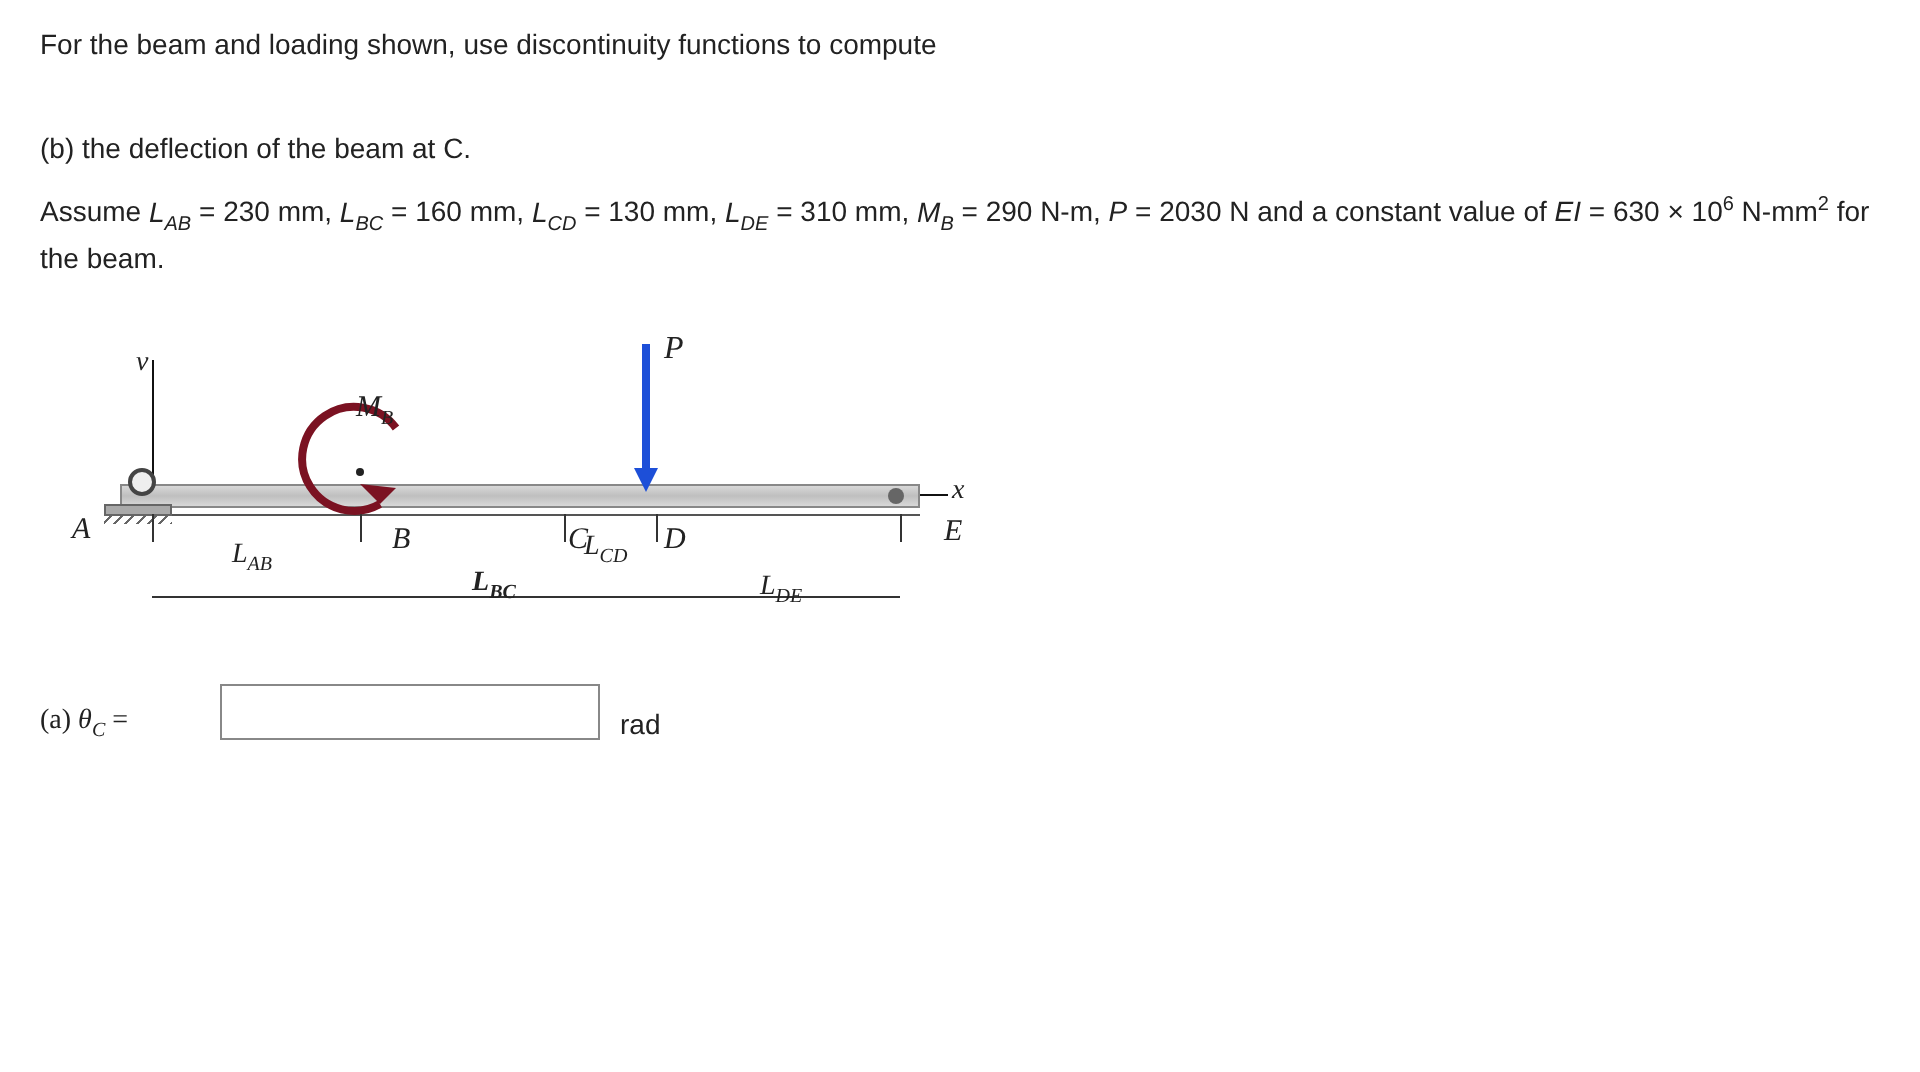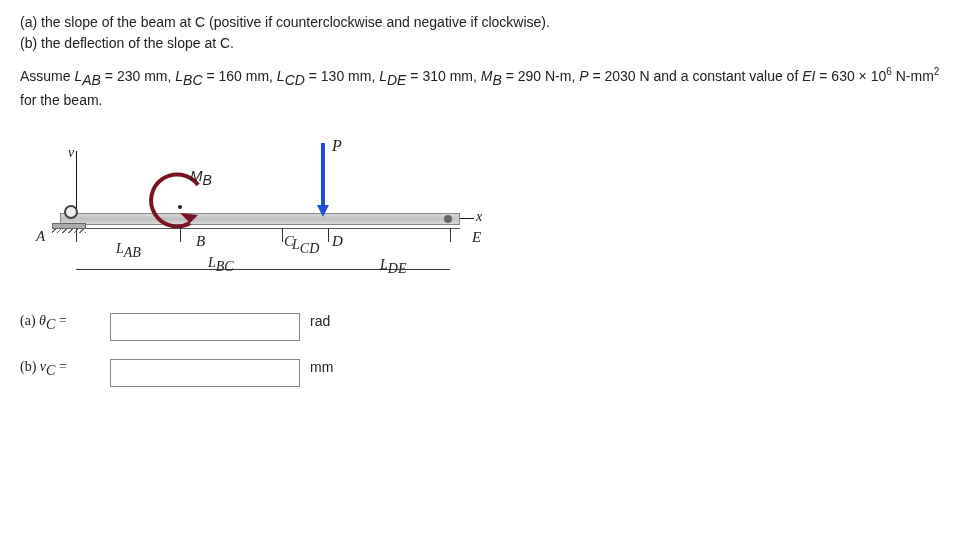--- a/index.html
+++ b/index.html
@@ -7,21 +7,21 @@
       font-family: Arial, sans-serif;
       font-size: 14px;
       color: #222;
       padding: 12px 20px;
       width: 960px;
       background: #fff;
     }
     .problem-text { margin-bottom: 14px; line-height: 1.5; }
     .problem-text p { margin-bottom: 10px; }
     .sub { font-style: italic; }
-    sub { font-size: 14px; font-style: italic; }
+    sub { font-size: 10px; font-style: italic; }
     sup { font-size: 10px; }
     .diagram {
       width: 470px;
       height: 170px;
       position: relative;
       margin: 10px 0 18px 0;
     }
     .beam {
       position: absolute;
       left: 40px; top: 88px;
@@ -53,36 +53,37 @@
     .xlabel{position:absolute;left:456px;top:84px;font-style:italic;font-family:'Times New Roman',serif;}
     .xaxis{position:absolute;left:440px;top:93px;width:14px;height:1px;background:#111;}
     .ptlabel{position:absolute;font-style:italic;font-family:'Times New Roman',serif;font-size:15px;}
     .tick{position:absolute;top:103px;width:1px;height:14px;background:#333;}
     .force-p{position:absolute;left:297px;top:18px;}
     .force-p .shaft{width:4px;height:62px;background:#1d4fd8;margin-left:4px;}
     .force-p .head{width:0;height:0;border-left:6px solid transparent;border-right:6px solid transparent;border-top:12px solid #1d4fd8;}
     .plabel{position:absolute;left:312px;top:12px;font-style:italic;font-family:'Times New Roman',serif;font-size:16px;}
     .mb-arc{position:absolute;left:130px;top:46px;width:60px;height:60px;}
     .mb-arc svg{overflow:visible;}
-    .mblabel{position:absolute;left:170px;top:42px;font-style:italic;font-family:Liberation Sans, sans-serif;font-size:15px;}
+    .mblabel{position:absolute;left:158px;top:42px;font-style:italic;font-family:Liberation Serif, serif;font-size:15px;}
     .dim{position:absolute;font-style:italic;font-family:'Times New Roman',serif;font-size:14px;}
     .dimline{position:absolute;top:144px;height:1px;background:#333;}
     .answers{margin-top:10px;}
-    .ans-row{display:flex;align-items:flex-start;margin:18px 0;gap:10px;}
+    .ans-row{display:flex;align-items:flex-end;margin:18px 0;gap:10px;}
     .ans-label{width:80px;font-family:'Times New Roman',serif;}
     .ans-input{width:190px;height:28px;border:1px solid #888;background:#fff;}
     .ans-unit{font-size:14px;}
   </style>
 </head>
 <body>
 
 <div class="problem-text">
+  <p>For the beam and loading shown, use discontinuity functions to compute</p>
   <p>
-    <span>(a) the slope of the beam at C (positive if counterclockwise and negative if clockwise).</span><br>
-    <span>(b) the deflection of the slope at C.</span>
+    <br>
+    <span>(b) the deflection of the beam at C.</span>
   </p>
   <p>
     <span>Assume </span><span class="sub">L<sub>AB</sub></span> = 230 mm, <span class="sub">L<sub>BC</sub></span> = 160 mm, <span class="sub">L<sub>CD</sub></span> = 130 mm, <span class="sub">L<sub>DE</sub></span> = 310 mm, <span class="sub">M<sub>B</sub></span> = 290 N-m, <span class="sub">P</span> = 2030 N and a constant value of <span class="sub">EI</span> = 630 × 10<sup>6</sup> N-mm<sup>2</sup> for the beam.
   </p>
 </div>
 
 <div class="diagram">
   <div class="yaxis"></div>
   <div class="ylabel">v</div>
   <div class="xaxis"></div>
@@ -129,35 +130,28 @@
   <div class="tick" style="left:262px;"></div>
   <div class="tick" style="left:308px;"></div>
   <div class="tick" style="left:430px;"></div>
 
   <div class="dimline" style="left:56px;width:104px;"></div>
   <div class="dimline" style="left:160px;width:102px;"></div>
   <div class="dimline" style="left:262px;width:46px;"></div>
   <div class="dimline" style="left:308px;width:122px;"></div>
 
   <div class="dim" style="left:96px;top:116px;"><span>L</span><sub>AB</sub></div>
-  <div class="dim" style="left:188px;top:130px;"><span>L</span><sub>BC</sub></div>
+  <div class="dim" style="left:216px;top:130px;font-weight:bold;"><span>L</span><sub>BC</sub></div>
   <div class="dim" style="left:272px;top:112px;"><span>L</span><sub>CD</sub></div>
   <div class="dim" style="left:360px;top:132px;"><span>L</span><sub>DE</sub></div>
 </div>
 
 <div class="answers">
 
   <div class="ans-row">
     <div class="ans-label">
       <span>(a)  </span><span style="font-style:italic;">θ</span><sub>C</sub><span> =</span>
     </div>
     <input type="text" class="ans-input" style="">
     <div class="ans-unit">rad</div>
   </div>
 
-  <div class="ans-row">
-    <div class="ans-label">
-      <span>(b)  </span><span style="font-style:italic;">v</span><sub>C</sub><span> =</span>
-    </div>
-    <input type="text" class="ans-input" style="">
-    <div class="ans-unit">mm</div>
-  </div>
 </div>
 
 </body></html>

